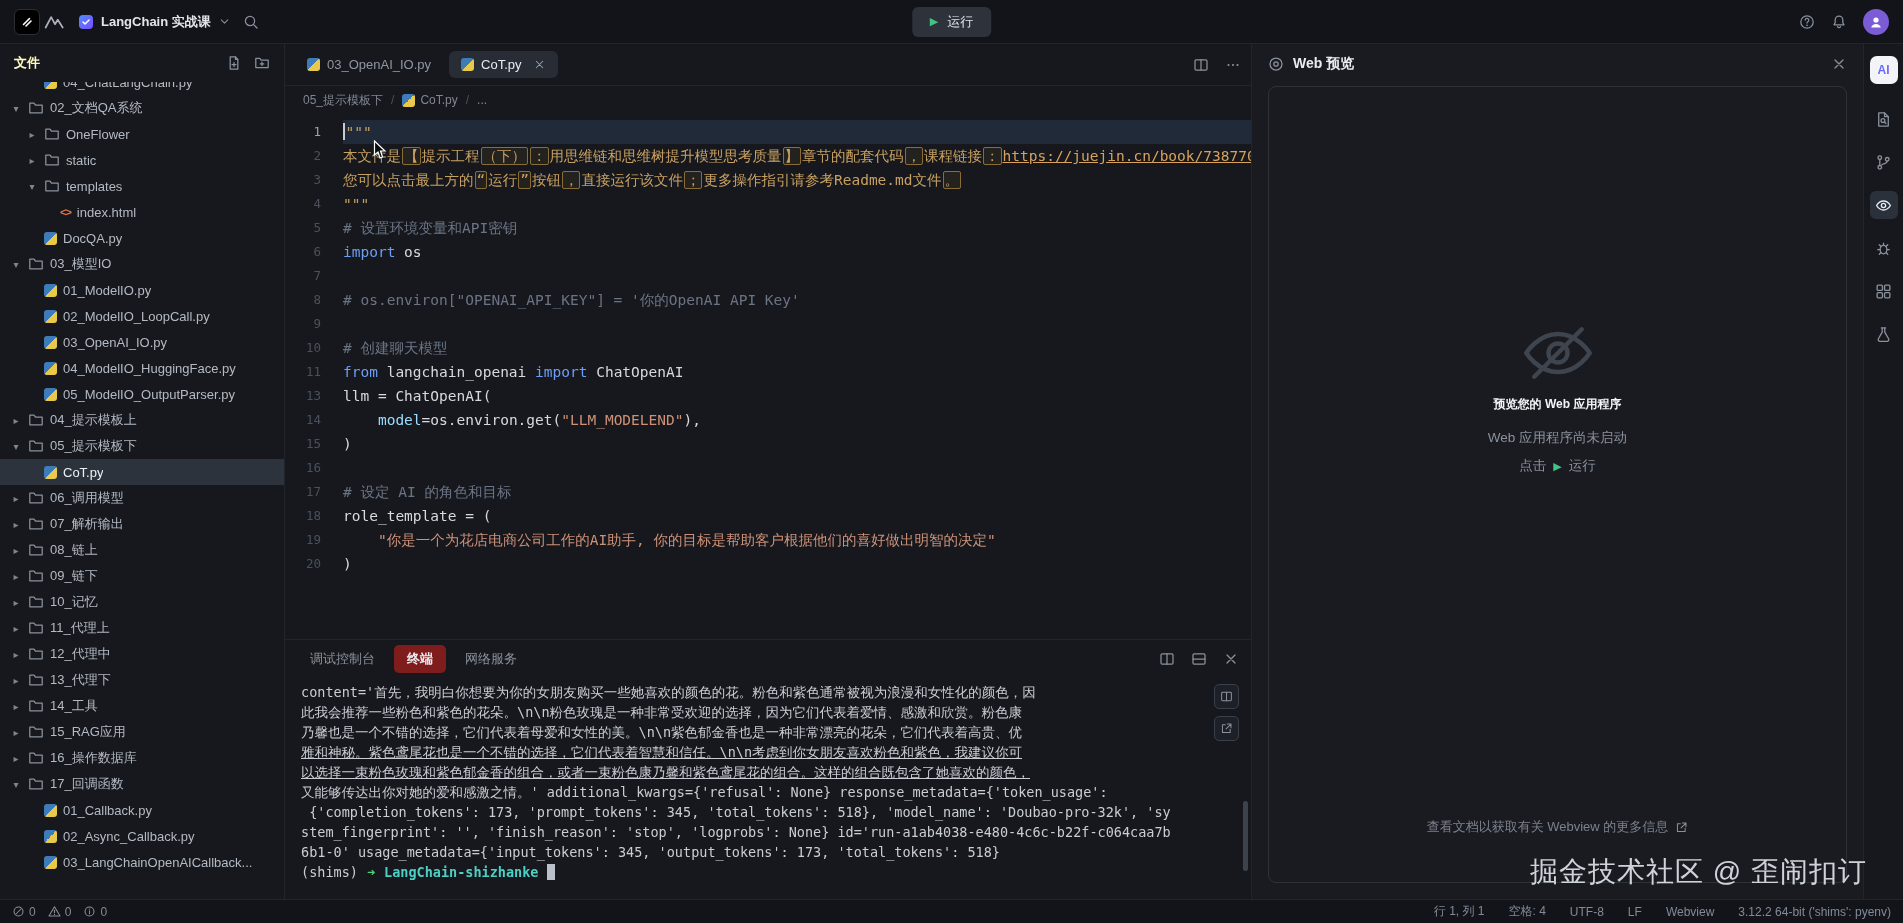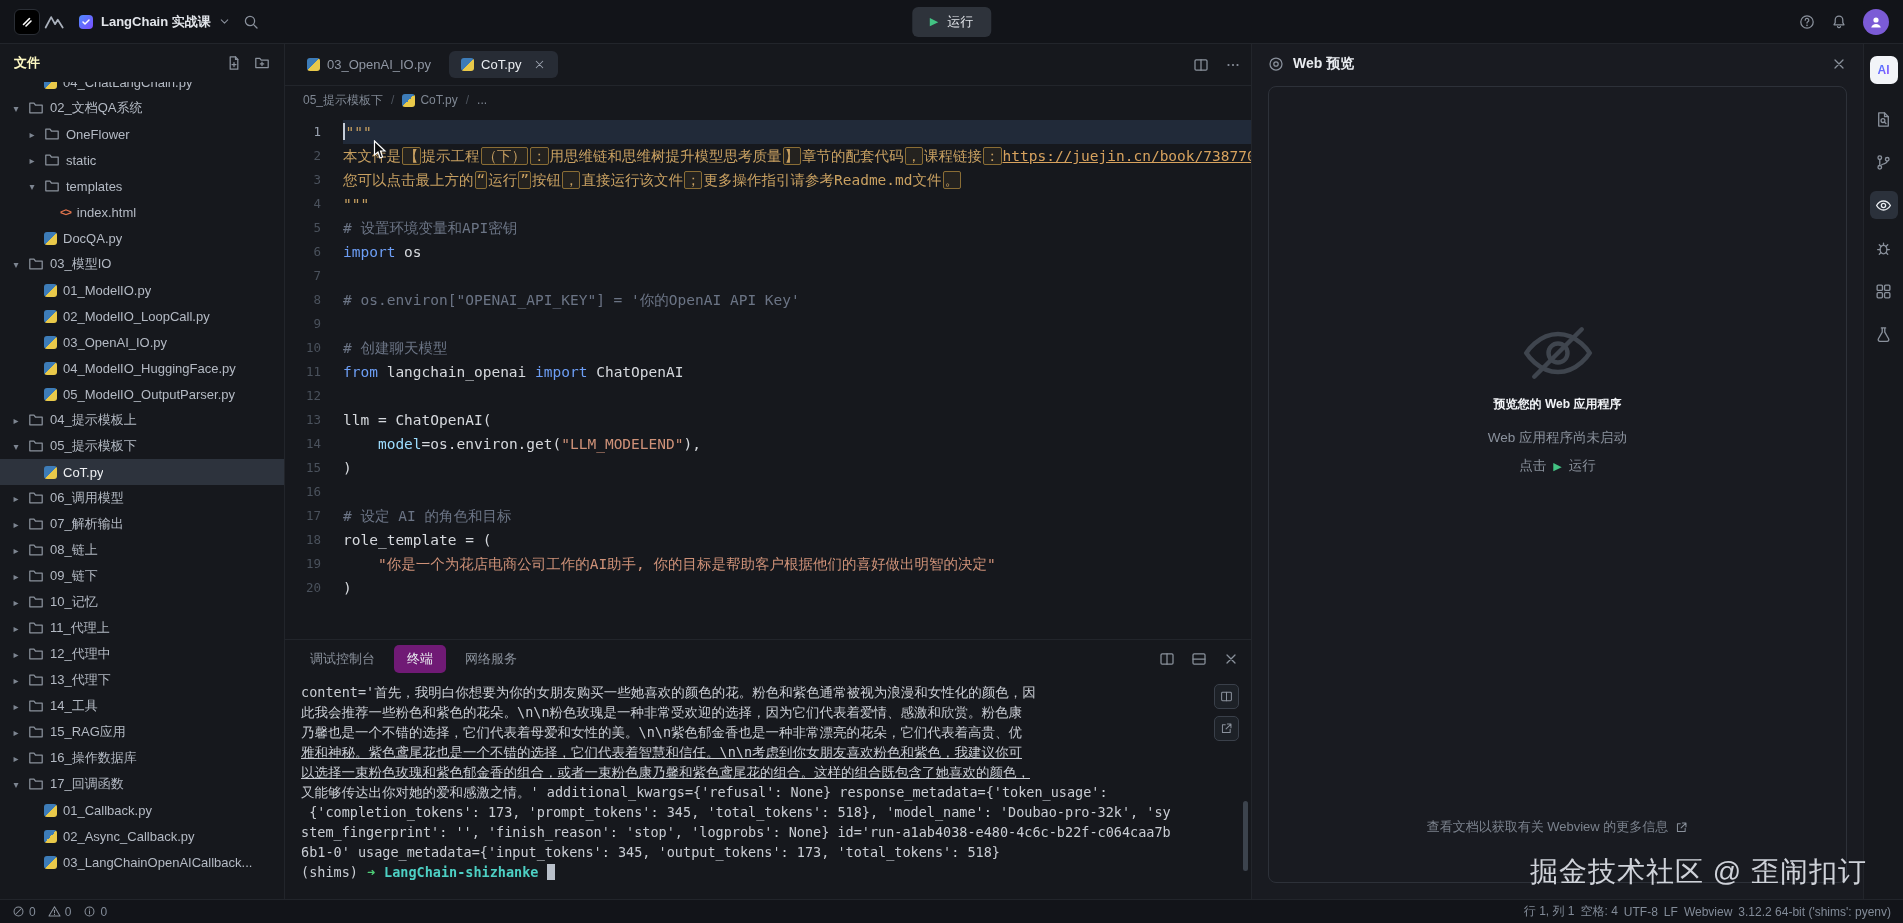--- a/index.html
+++ b/index.html
@@ -76,21 +76,21 @@
   .tok-str{color:var(--string)}
   .tok-attr{color:var(--attr)}
   .tok-plain{color:#d6d9de}
   .tok-link{color:var(--link);text-decoration:underline}
   .mouse-pointer{position:absolute;left:88px;top:26px;width:15px;height:20px;z-index:4}
 
   
   .panel{flex:0 0 260px;border-top:1px solid #22252b;display:flex;flex-direction:column;min-height:0}
   .panel-header{flex:0 0 38px;display:flex;align-items:center;gap:6px;padding:0 12px}
   .ptab{padding:5px 13px;border-radius:5px;color:#8a919c;cursor:pointer}
-  .ptab.active{background:#701a75;color:#e9ecf0;font-weight:400}
+  .ptab.active{background:#7f1d1d;color:#e9ecf0;font-weight:700}
   .ph-actions{margin-left:auto;display:flex;gap:16px;align-items:center}
   .terminal{flex:1;position:relative;padding:4px 16px 6px;overflow:hidden;
     font-family:"DejaVu Sans Mono",monospace;font-size:13.5px;color:#c9cdd4}
   .tl{height:20px;line-height:20px;white-space:pre;overflow:hidden}
   .tl.u{text-decoration:underline}
   .prompt{display:flex;gap:9px;height:20px;line-height:20px;align-items:center}
   .p-venv{color:#c9cdd4}.p-arrow{color:#4ece77}.p-dir{color:#4dd0c4;font-weight:700}
   .blockcursor{width:8px;height:16px;background:#b9c0ca;display:inline-block}
   .term-btns{position:absolute;right:12px;top:6px;display:flex;flex-direction:column;gap:7px}
   .tbtn{width:25px;height:25px;border:1px solid #3a404a;border-radius:5px;background:#1d2127;
@@ -126,21 +126,21 @@
     cursor:pointer}
   .act .icon{width:17px;height:17px}
   .act.active{background:#2b313b}
   .act.active .icon{color:#e9ecf0}
 
   
   .statusbar{flex:0 0 24px;background:#121419;border-top:1px solid #22252b;display:flex;
     align-items:center;justify-content:space-between;padding:0 12px;color:#828b98;font-size:12px}
   .sb-group{display:flex;align-items:center;gap:12px}
   .sb-item{display:flex;align-items:center;gap:4px;cursor:pointer}
-  .sb-right{display:flex;align-items:center;gap:6px}
+  .sb-right{display:flex;align-items:center;gap:24px}
 
   .watermark{position:fixed;right:36px;bottom:32px;font-size:28px;font-weight:500;
     color:rgba(222,226,233,.92);letter-spacing:1px;z-index:50;pointer-events:none;white-space:nowrap}
 </style>
 </head>
 <body>
 
 <div class="app">
 
   <header class="topbar">
@@ -519,21 +519,20 @@
             <div class="cl"><span class="num">2</span><span class="txt"><span class="tok-doc">本文件是</span><span class="tok-box">【</span><span class="tok-doc">提示工程</span><span class="tok-box">（下）</span><span class="tok-box">：</span><span class="tok-doc">用思维链和思维树提升模型思考质量</span><span class="tok-box">】</span><span class="tok-doc">章节的配套代码</span><span class="tok-box">，</span><span class="tok-doc">课程链接</span><span class="tok-box">：</span><span class="tok-link">https://juejin.cn/book/73877023...</span></span></div>
             <div class="cl"><span class="num">3</span><span class="txt"><span class="tok-doc">您可以点击最上方的</span><span class="tok-box">“</span><span class="tok-doc">运行</span><span class="tok-box">”</span><span class="tok-doc">按钮</span><span class="tok-box">，</span><span class="tok-doc">直接运行该文件</span><span class="tok-box">；</span><span class="tok-doc">更多操作指引请参考Readme.md文件</span><span class="tok-box">。</span></span></div>
             <div class="cl"><span class="num">4</span><span class="txt"><span class="tok-doc">"""</span></span></div>
             <div class="cl"><span class="num">5</span><span class="txt"><span class="tok-com"># 设置环境变量和API密钥</span></span></div>
             <div class="cl"><span class="num">6</span><span class="txt"><span class="tok-kw">import</span><span class="tok-plain"> os</span></span></div>
             <div class="cl"><span class="num">7</span><span class="txt"></span></div>
             <div class="cl"><span class="num">8</span><span class="txt"><span class="tok-com"># os.environ["OPENAI_API_KEY"] = '你的OpenAI API Key'</span></span></div>
             <div class="cl"><span class="num">9</span><span class="txt"></span></div>
             <div class="cl"><span class="num">10</span><span class="txt"><span class="tok-com"># 创建聊天模型</span></span></div>
             <div class="cl"><span class="num">11</span><span class="txt"><span class="tok-kw">from</span><span class="tok-plain"> langchain_openai </span><span class="tok-kw">import</span><span class="tok-plain"> ChatOpenAI</span></span></div>
-            <div class="cl"><span class="num">12</span><span class="txt"></span></div>
             <div class="cl"><span class="num">13</span><span class="txt"><span class="tok-plain">llm = ChatOpenAI(</span></span></div>
             <div class="cl"><span class="num">14</span><span class="txt"><span class="tok-plain">    </span><span class="tok-attr">model</span><span class="tok-plain">=os.environ.get(</span><span class="tok-str">"LLM_MODELEND"</span><span class="tok-plain">),</span></span></div>
             <div class="cl"><span class="num">15</span><span class="txt"><span class="tok-plain">)</span></span></div>
             <div class="cl"><span class="num">16</span><span class="txt"></span></div>
             <div class="cl"><span class="num">17</span><span class="txt"><span class="tok-com"># 设定 AI 的角色和目标</span></span></div>
             <div class="cl"><span class="num">18</span><span class="txt"><span class="tok-plain">role_template = (</span></span></div>
             <div class="cl"><span class="num">19</span><span class="txt"><span class="tok-plain">    </span><span class="tok-str">"你是一个为花店电商公司工作的AI助手, 你的目标是帮助客户根据他们的喜好做出明智的决定"</span></span></div>
             <div class="cl"><span class="num">20</span><span class="txt"><span class="tok-plain">)</span></span></div>
           </div>
         <svg class="mouse-pointer" viewBox="0 0 14 20">

